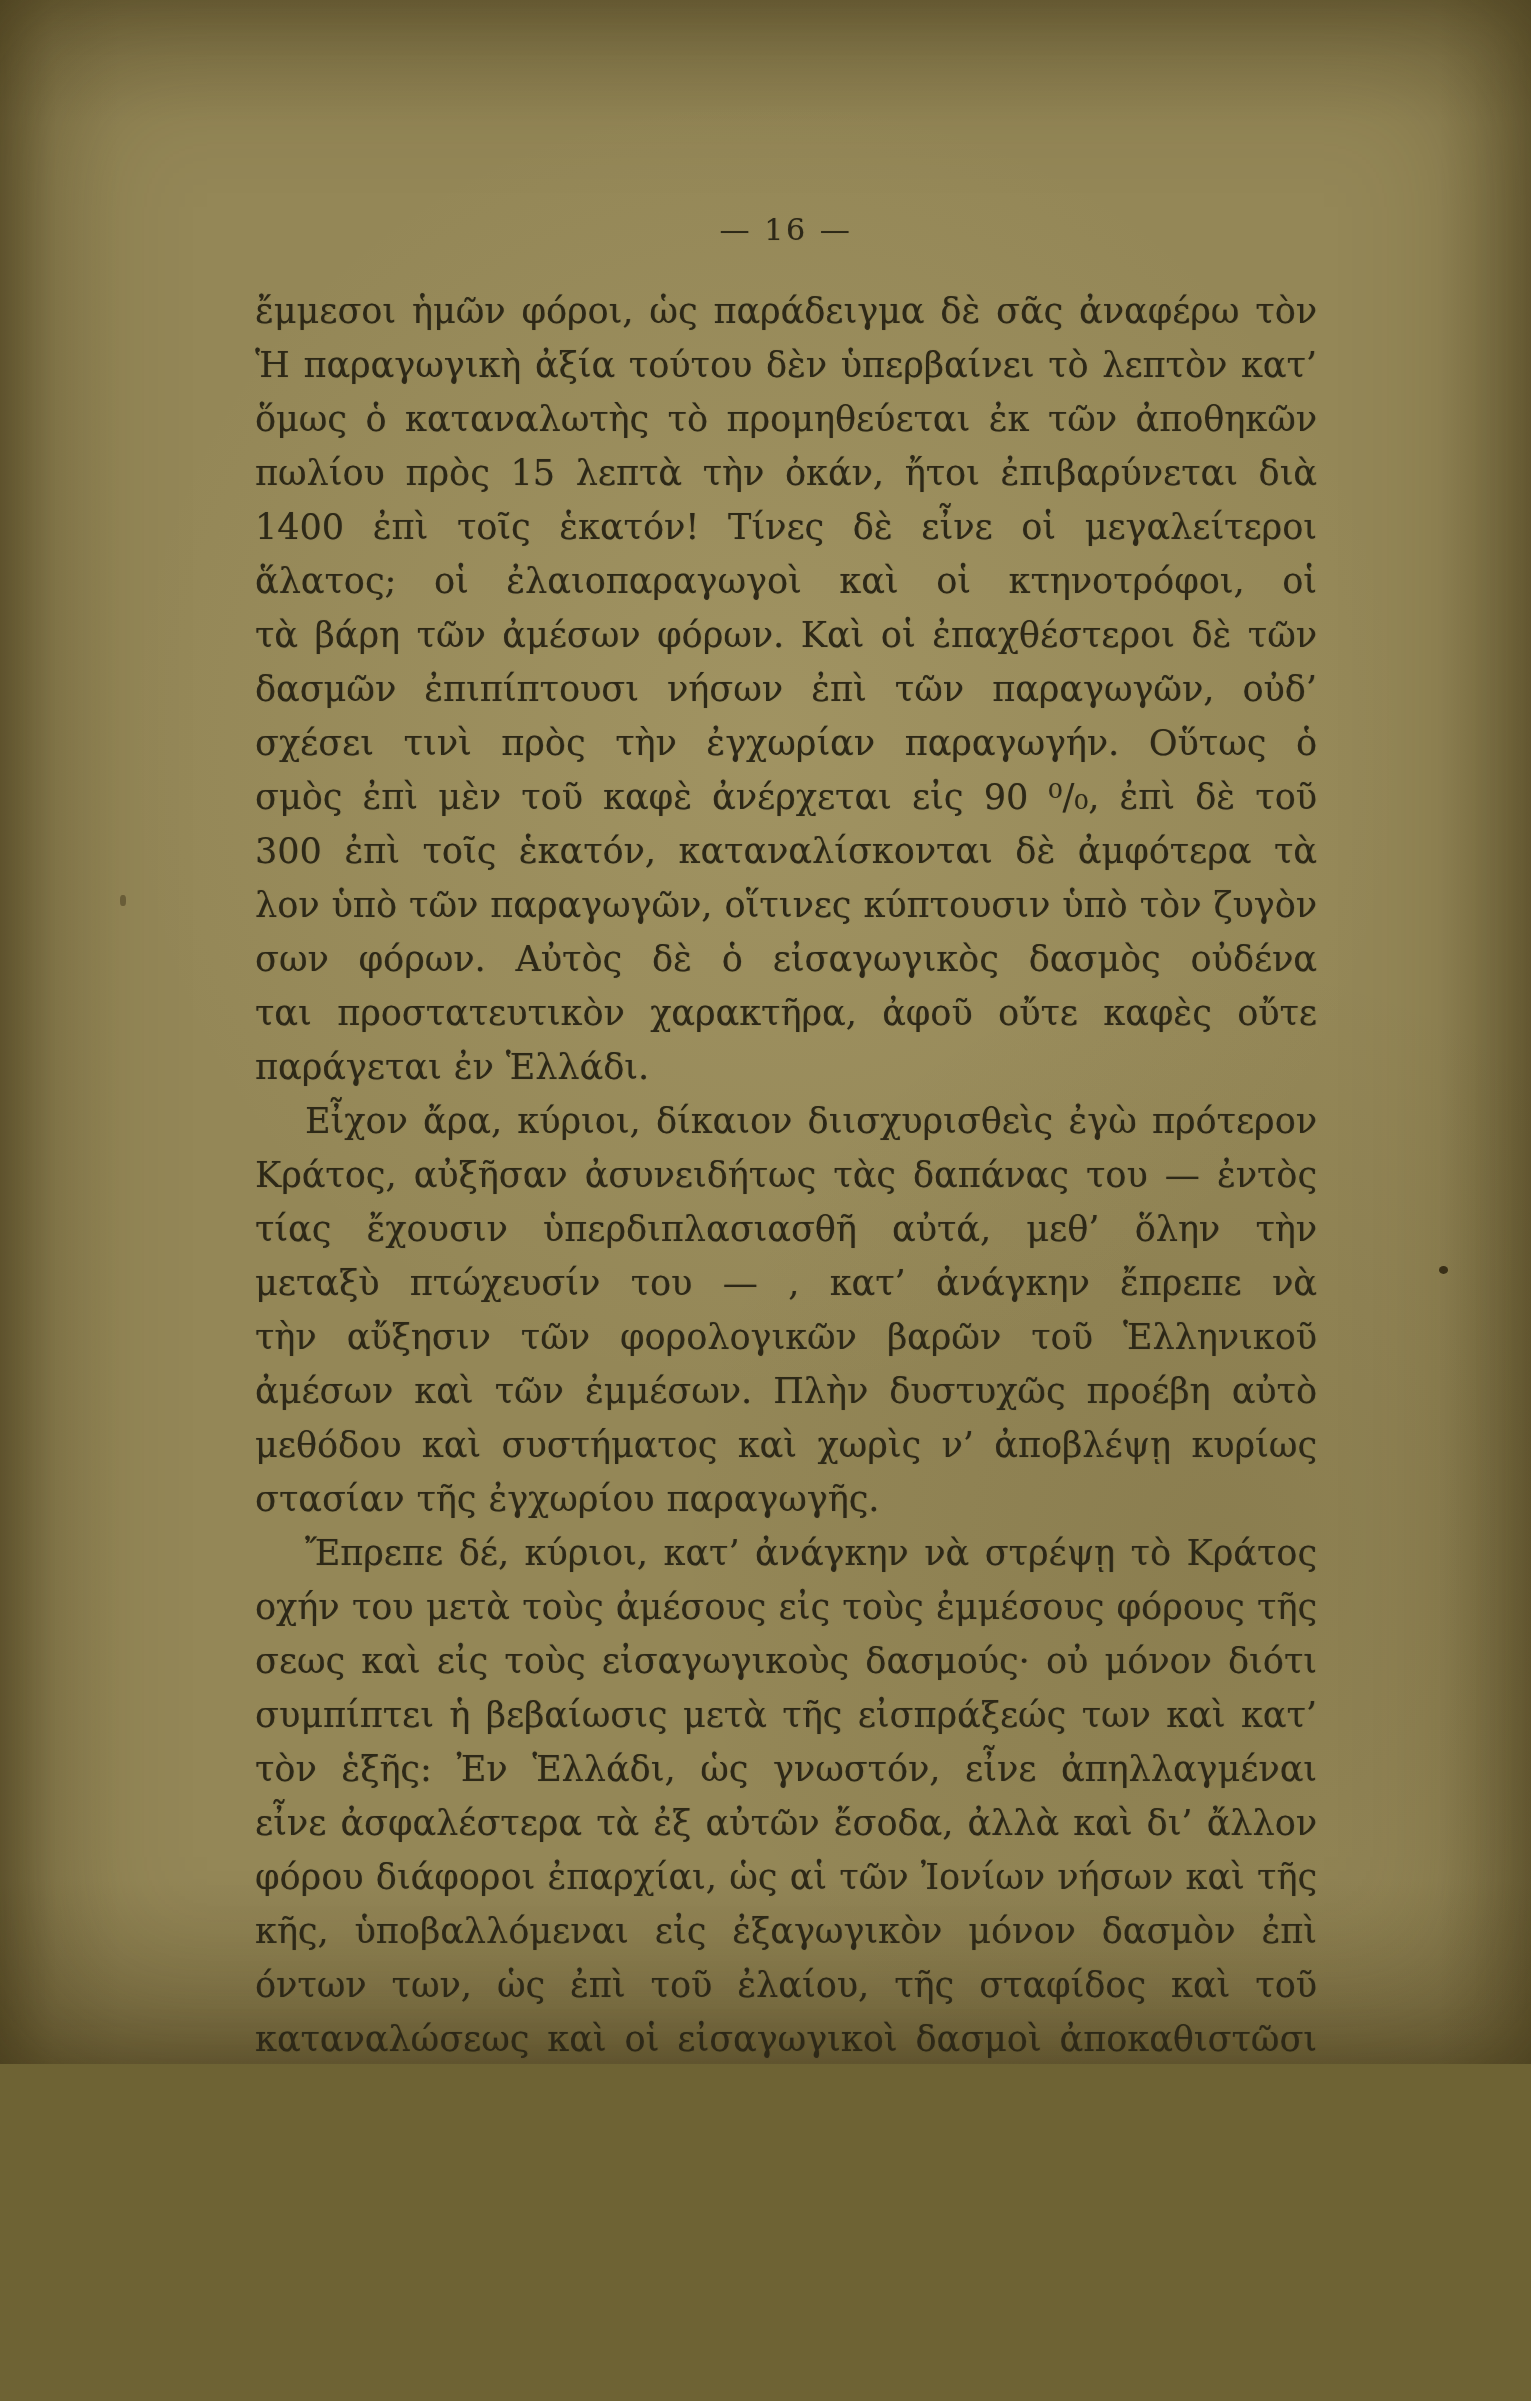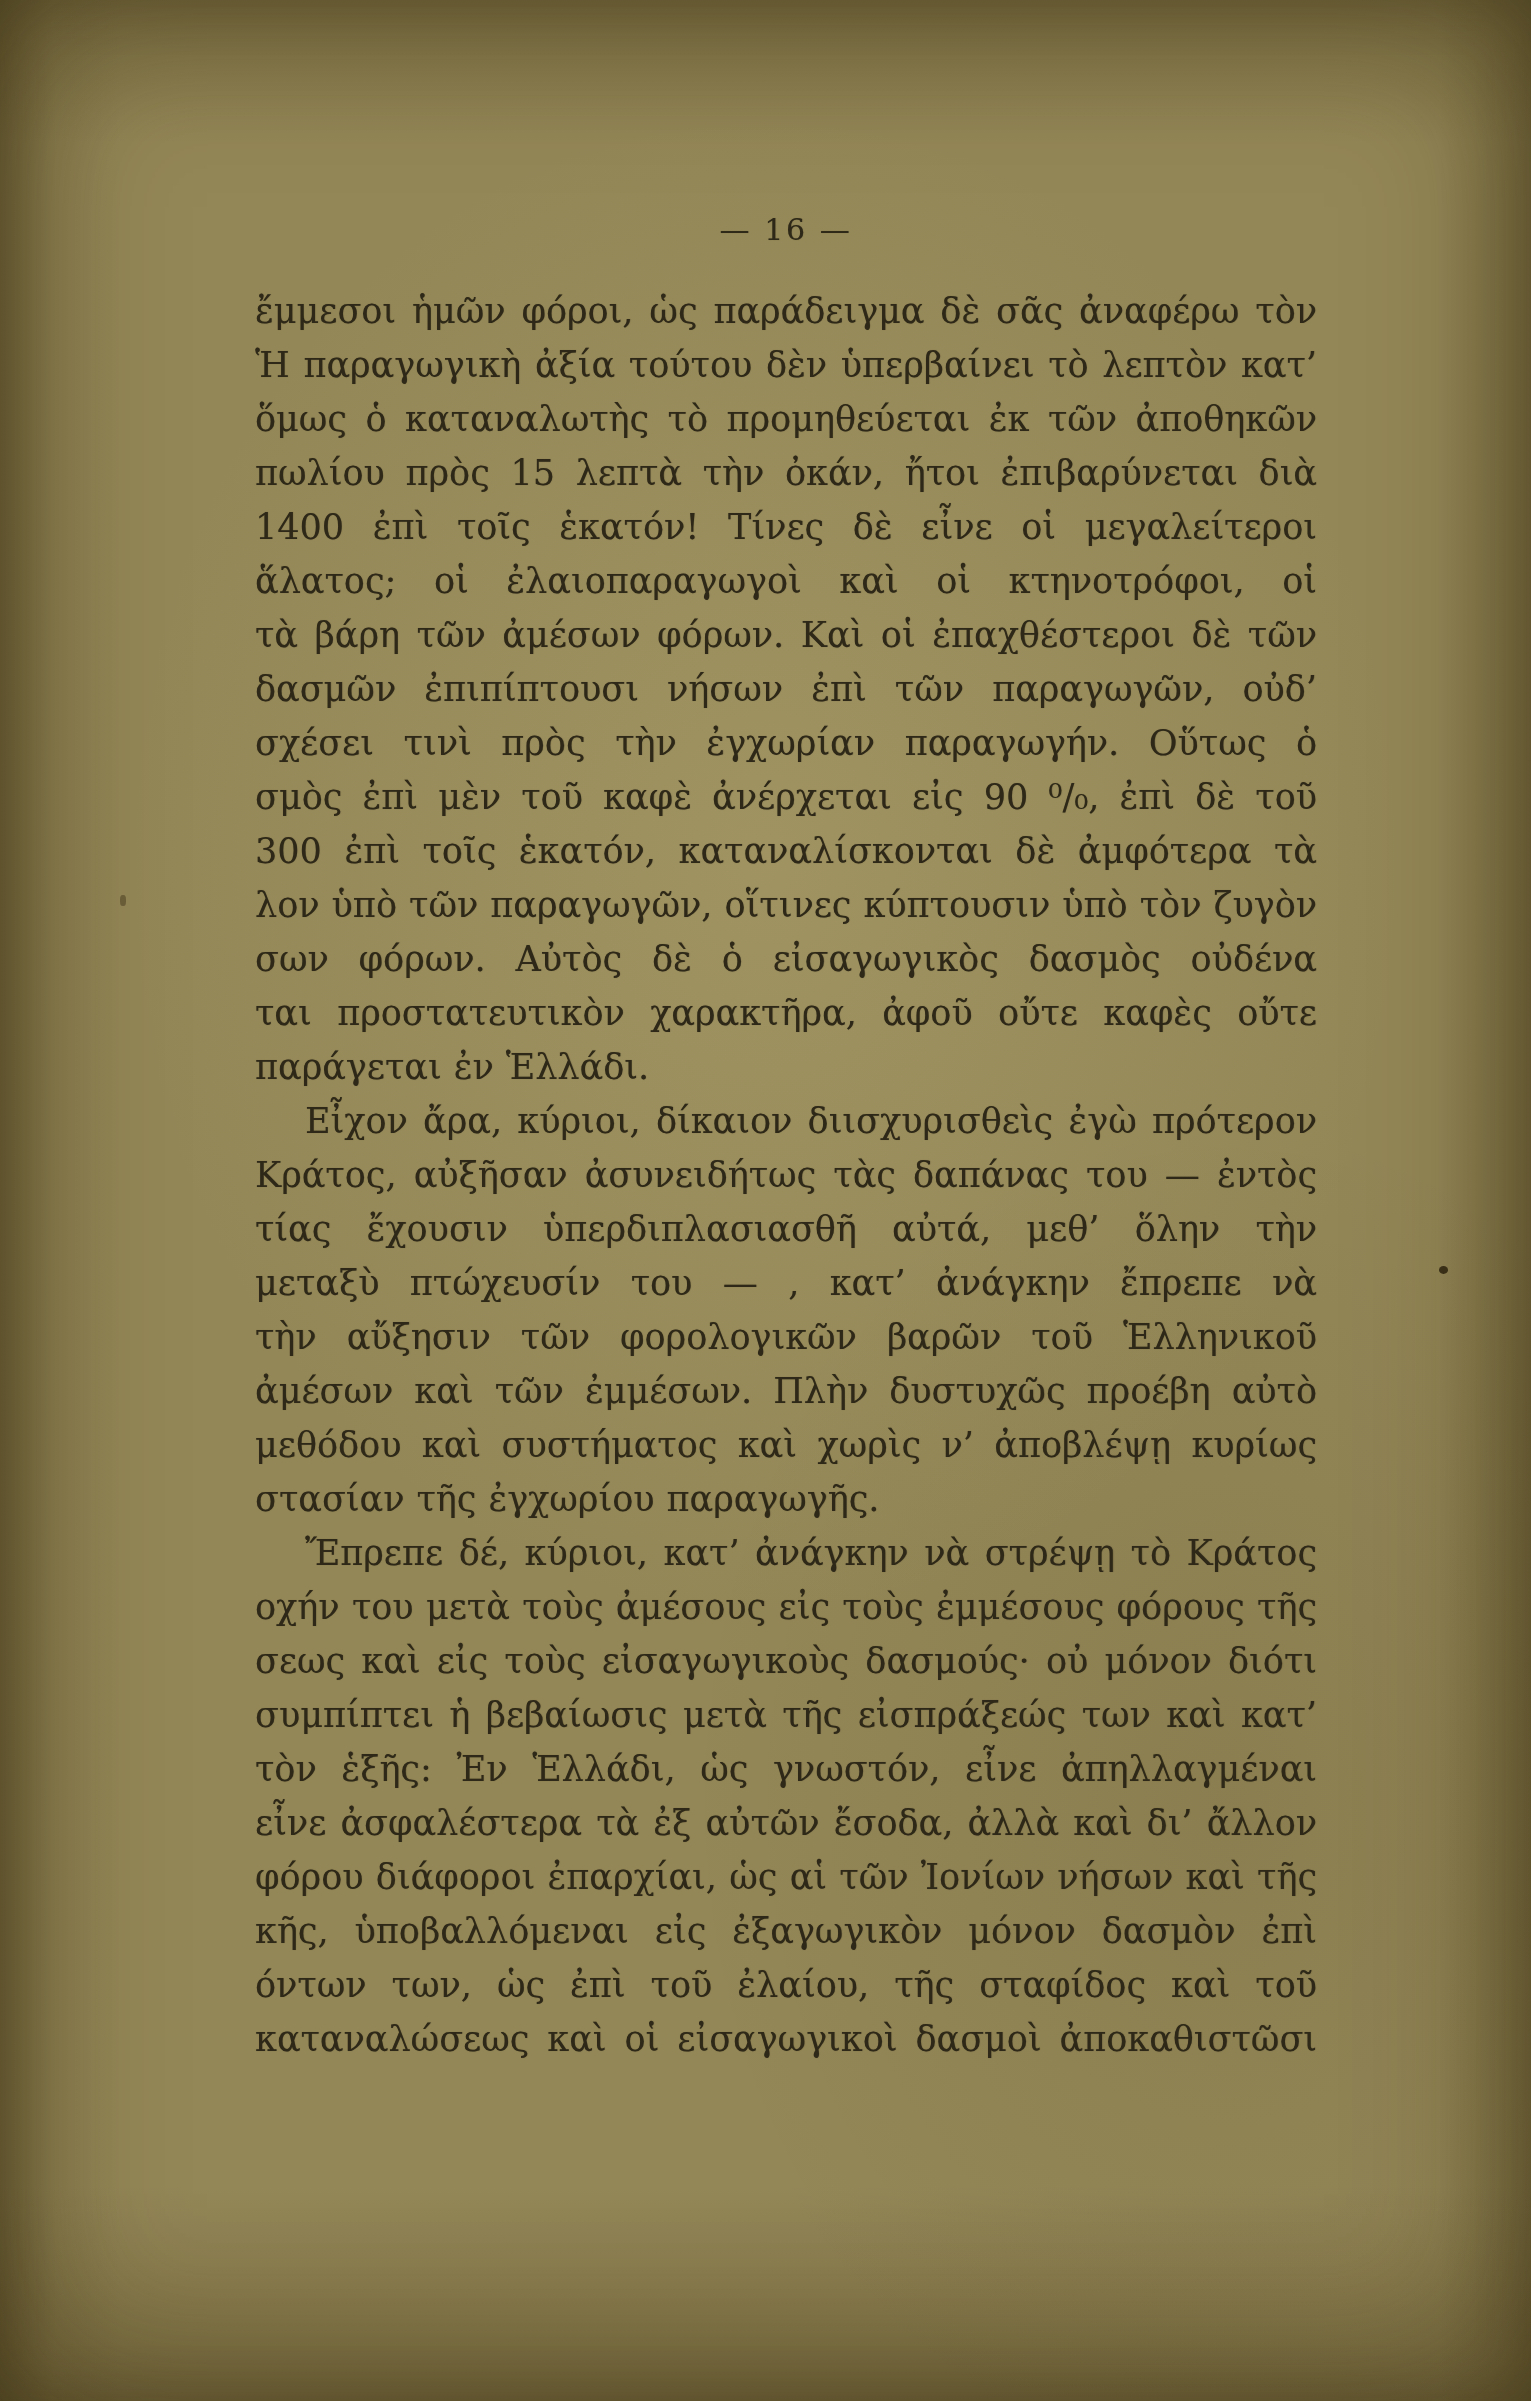--- a/index.html
+++ b/index.html
@@ -7,21 +7,21 @@
     --ink: #2d2817;
   }
   html, body {
     margin: 0;
     padding: 0;
     background: #6e6334;
   }
   .page {
     position: relative;
     width: 1531px;
-    height: 2401px;
+    height: 2064px;
     overflow: hidden;
     background:
       radial-gradient(60% 45% at 50% 36%, rgba(210,196,142,0.20), rgba(0,0,0,0) 70%),
       radial-gradient(50% 40% at 80% 75%, rgba(55,42,12,0.10), rgba(0,0,0,0) 72%),
       linear-gradient(90deg, rgba(55,42,12,0.28) 0%, rgba(55,42,12,0.06) 3.5%, rgba(0,0,0,0) 8%),
       linear-gradient(270deg, rgba(55,42,12,0.20) 0%, rgba(0,0,0,0) 6%),
       linear-gradient(0deg, rgba(55,42,12,0.26) 0%, rgba(0,0,0,0) 9%),
       linear-gradient(180deg, rgba(55,42,12,0.18) 0%, rgba(0,0,0,0) 6%),
       var(--paper);
     box-shadow:

